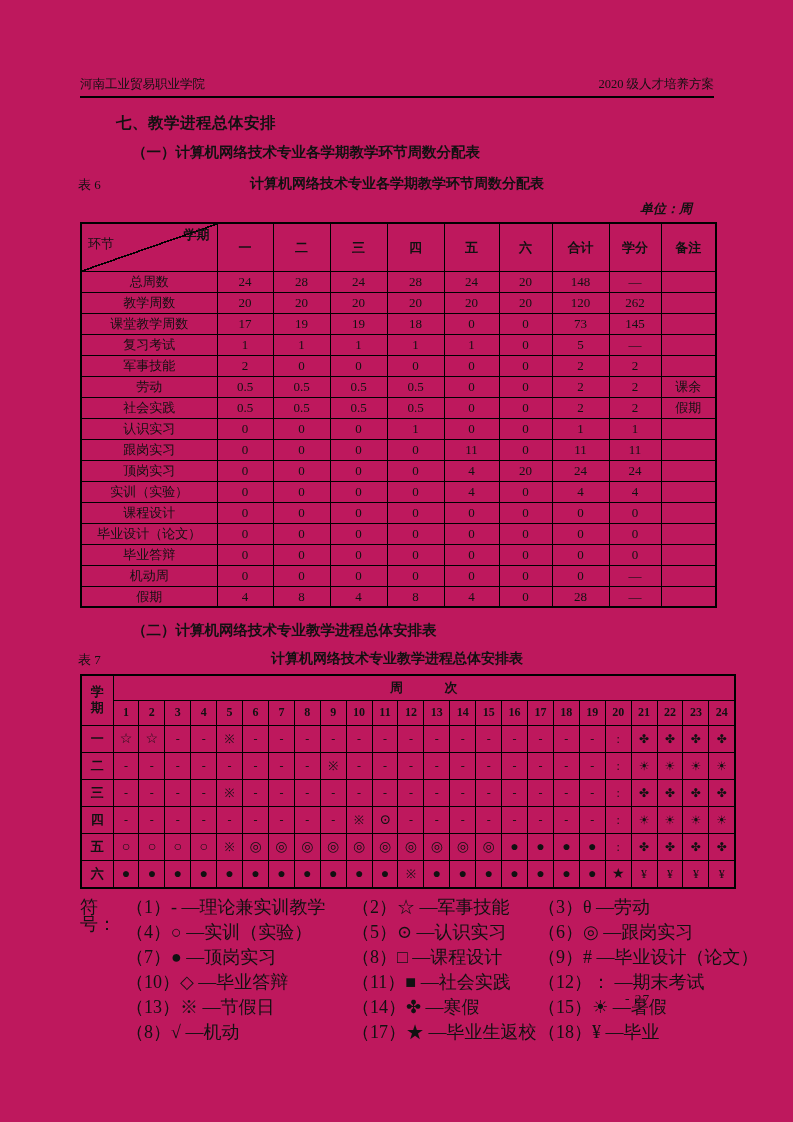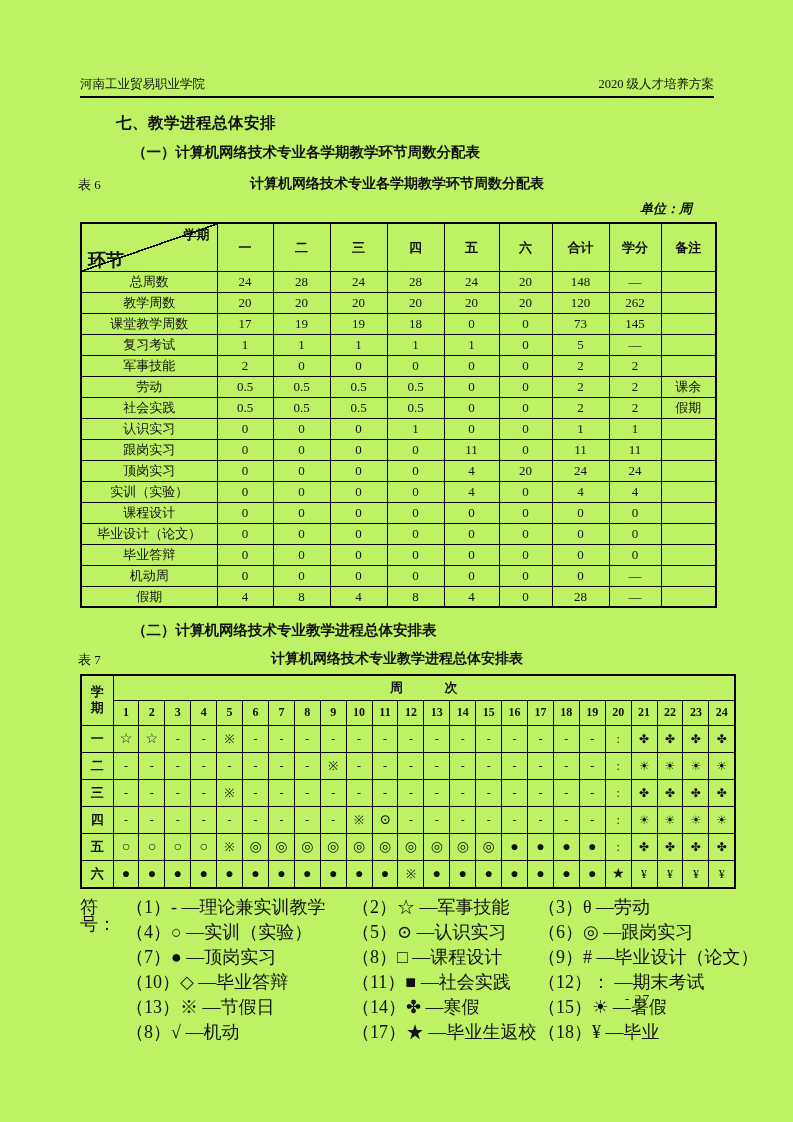--- a/index.html
+++ b/index.html
@@ -2,21 +2,21 @@
 <html><head>
 <meta charset="utf-8">
 <style>
   * { margin: 0; padding: 0; box-sizing: border-box; }
   html, body { background: #e8e8e8; }
   body { font-family: "Liberation Serif", "DejaVu Serif", serif; color: #111; }
   .page {
     position: relative;
     width: 793px; height: 1122px;
     margin: 0 auto;
-    background: #bef264;
+    background: #be185d;
     overflow: hidden;
   }
   .content { position: absolute; left: 80px; top: 0; width: 656px; }
 
   
   .doc-header {
     margin-top: 76px;
     display: flex; justify-content: space-between; align-items: flex-end;
     font-size: 12.5px; line-height: 17px;
     border-bottom: 2.5px solid #000;
@@ -47,21 +47,21 @@
   .t6 td.rowlabel { font-weight: normal; }
   .t6 .diag {
     position: relative; padding: 0;
     background:
       linear-gradient(to bottom right,
         transparent 0, transparent calc(50% - 0.8px),
         #000 calc(50% - 0.8px), #000 calc(50% + 0.8px),
         transparent calc(50% + 0.8px));
   }
   .diag-top { position: absolute; top: 3px; right: 7px; font-size: 13px; font-weight: bold; }
-  .diag-bot { position: absolute; bottom: 3px; left: 6px; font-size: 18px; font-weight: bold; }
+  .diag-bot { position: absolute; bottom: 20px; left: 6px; font-size: 13px; font-weight: normal; }
 
   
   .t7 { margin-top: 4px; width: 656px; border: 2px solid #000; }
   .t7 th, .t7 td {
     border: 1px solid #000;
     text-align: center; vertical-align: middle;
     padding: 0; overflow: hidden;
   }
   .t7 th.sem { font-size: 13px; font-weight: bold; line-height: 16px; width: 32px; word-break: break-all; padding: 2px 8px; }
   .t7 th.wk  { font-size: 13px; font-weight: bold; height: 25px; letter-spacing: 3.2em; padding-left: 3.2em; }

